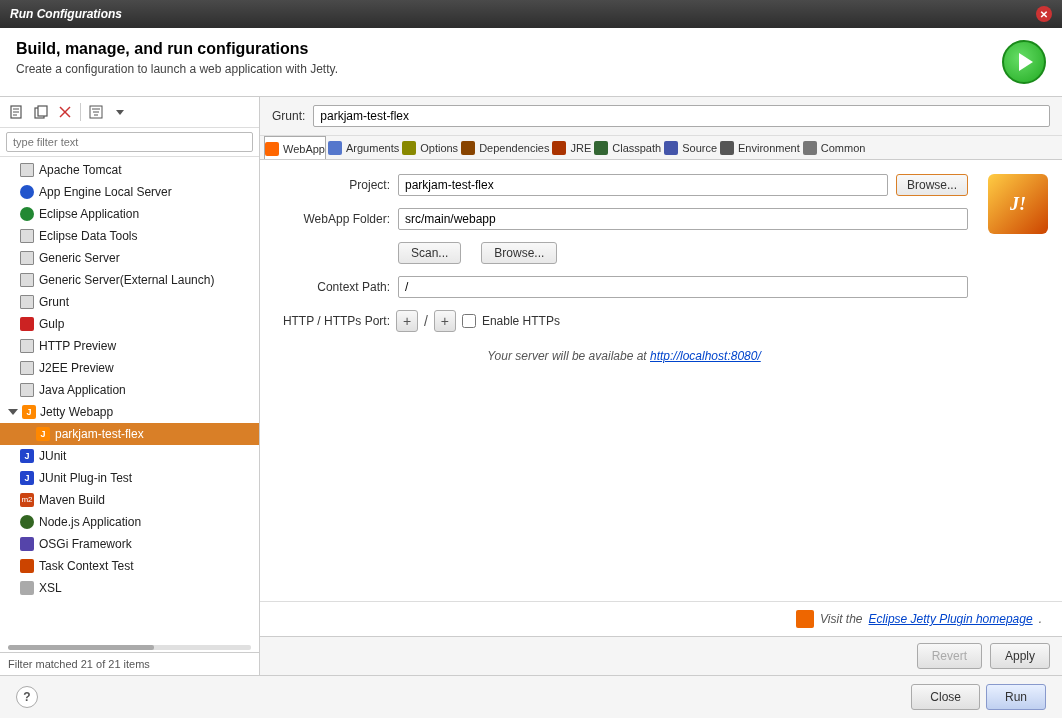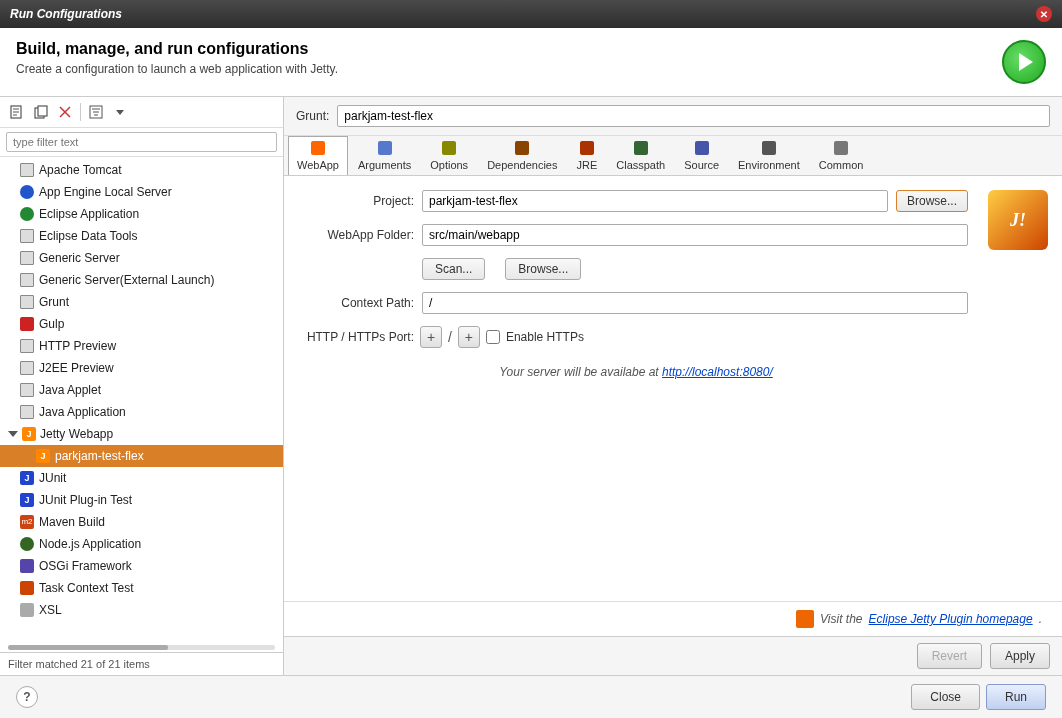--- a/index.html
+++ b/index.html
@@ -90,21 +90,21 @@
 
     
     .dialog-body {
       display: flex;
       flex: 1;
       overflow: hidden;
     }
 
     
     .left-panel {
-      width: 284px;
+      width: 260px;
       background: #ffffff;
       border-right: 1px solid #ccc;
       display: flex;
       flex-direction: column;
     }
     .left-toolbar {
       display: flex;
       align-items: center;
       padding: 4px 6px;
       border-bottom: 1px solid #ddd;
@@ -319,30 +319,29 @@
       display: flex;
       background: #f5f5f5;
       border-bottom: 1px solid #ccc;
       padding: 0 4px;
       gap: 0;
       overflow: hidden;
     }
     .tab {
       display: flex;
       align-items: center;
-      padding: 4px 8px;
+      padding: 4px 0;
       border: 1px solid transparent;
       border-bottom: none;
       cursor: pointer;
       font-size: 11px;
       color: #333;
       gap: 4px;
       background: #f5f5f5;
       margin-right: 1px;
-      flex-direction: column;
     }
     .tab.active {
       background: #ffffff;
       border-color: #aaa;
       border-bottom-color: white;
       margin-bottom: -1px;
       z-index: 1;
     }
     .tab-icon {
       width: 14px;
@@ -740,24 +739,20 @@
         <div class="tree-item indent1">
           <span class="icon-square"></span>
           <span>HTTP Preview</span>
         </div>
 
         <div class="tree-item indent1">
           <span class="icon-square"></span>
           <span>J2EE Preview</span>
         </div>
 
-        <div class="tree-item indent1">
-          <span class="icon-square"></span>
-          <span>Java Applet</span>
-        </div>
 
         <div class="tree-item indent1">
           <span class="icon-square"></span>
           <span>Java Application</span>
         </div>
 
         <div class="tree-group-label" style="padding-left:8px;">
           <span class="triangle-down"></span>
           <span class="icon-orange-j">J</span>
           <span>Jetty Webapp</span>

